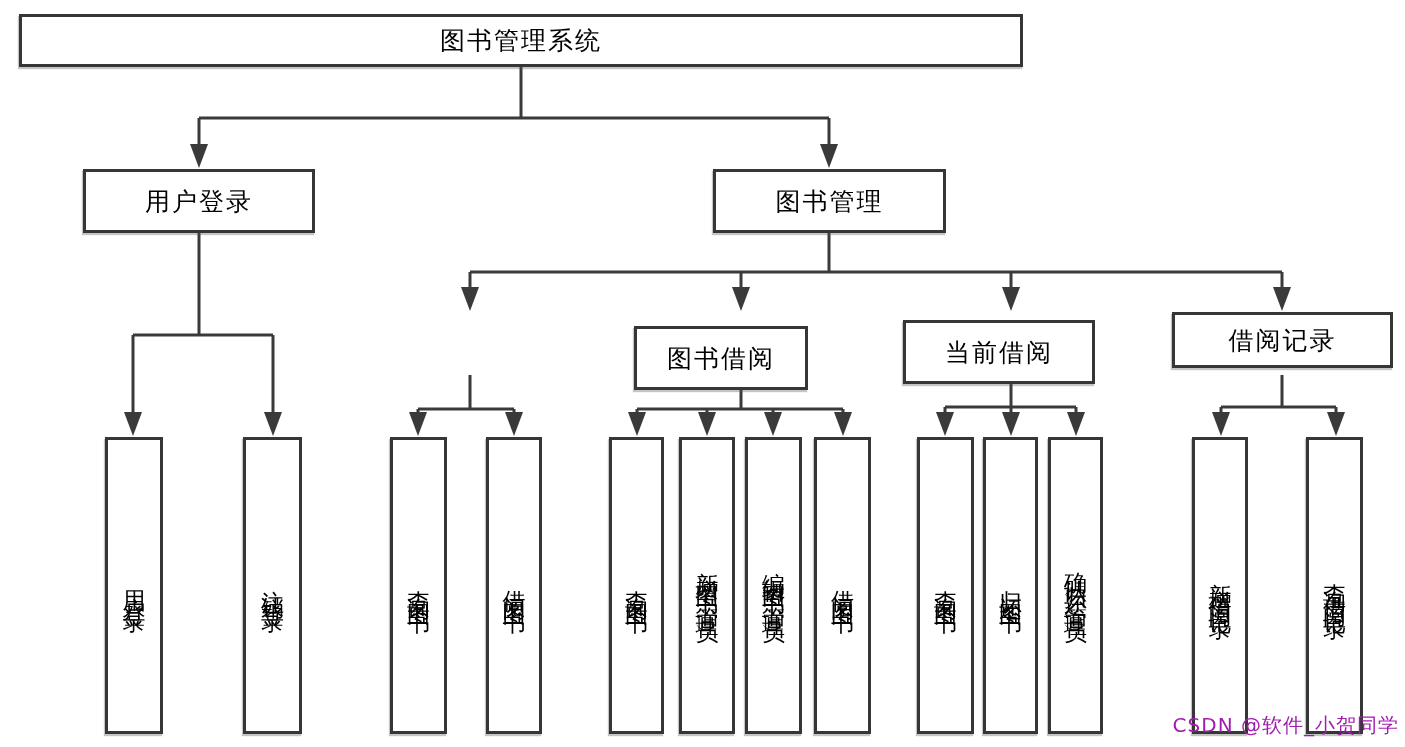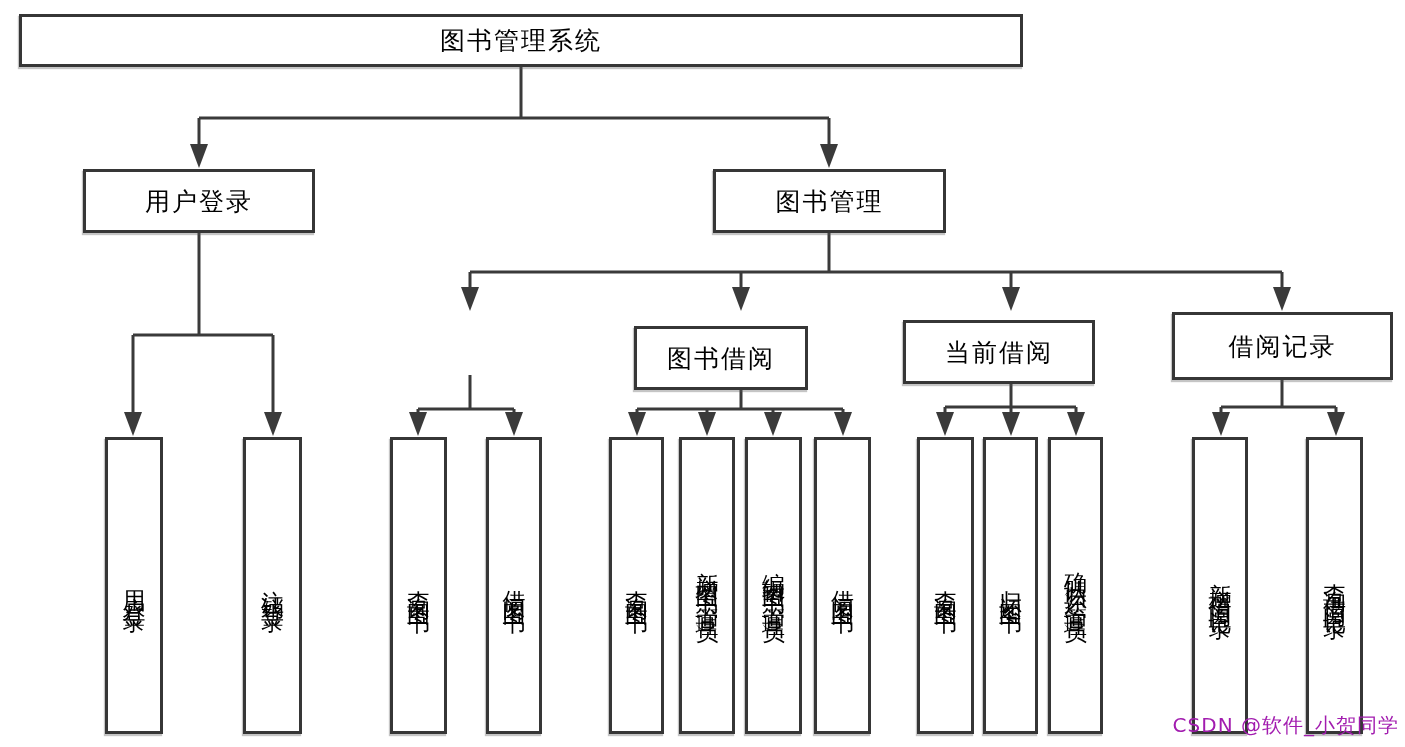--- a/index.html
+++ b/index.html
@@ -97,21 +97,21 @@
     </g>
   </svg>
 
   <div class="node hbox" style="left:19px; top:14px; width:1004px; height:53px;">图书管理系统</div>
 
   <div class="node hbox" style="left:83px; top:169px; width:232px; height:64px;">用户登录</div>
   <div class="node hbox" style="left:713px; top:169px; width:233px; height:64px;">图书管理</div>
 
   <div class="node hbox" style="left:634px; top:326px; width:174px; height:64px;">图书借阅</div>
   <div class="node hbox" style="left:903px; top:312px; width:192px; height:64px;margin-top:8px;">当前借阅</div>
-  <div class="node hbox" style="left:1172px; top:312px; width:221px; height:68px;">借阅记录</div>
+  <div class="node hbox" style="left:1172px; top:312px; width:221px; height:56px;">借阅记录</div>
 
   <div class="node vbox" style="left:105px; top:437px; width:58px; height:297px;">用户登录</div>
   <div class="node vbox" style="left:243px; top:437px; width:59px; height:297px;">注销登录</div>
 
   <div class="node vbox" style="left:390px; top:437px; width:57px; height:297px;">查询图书</div>
   <div class="node vbox" style="left:486px; top:437px; width:56px; height:297px;">借阅图书</div>
 
   <div class="node vbox" style="left:609px; top:437px; width:55px; height:297px;">查询图书</div>
   <div class="node vbox" style="left:679px; top:437px; width:56px; height:297px;">新增图书（管理员）</div>
   <div class="node vbox" style="left:745px; top:437px; width:57px; height:297px;">编辑图书（管理员）</div>

